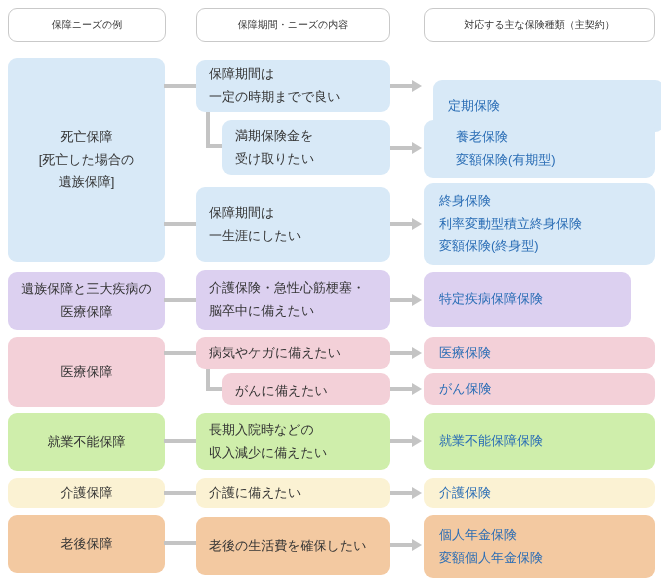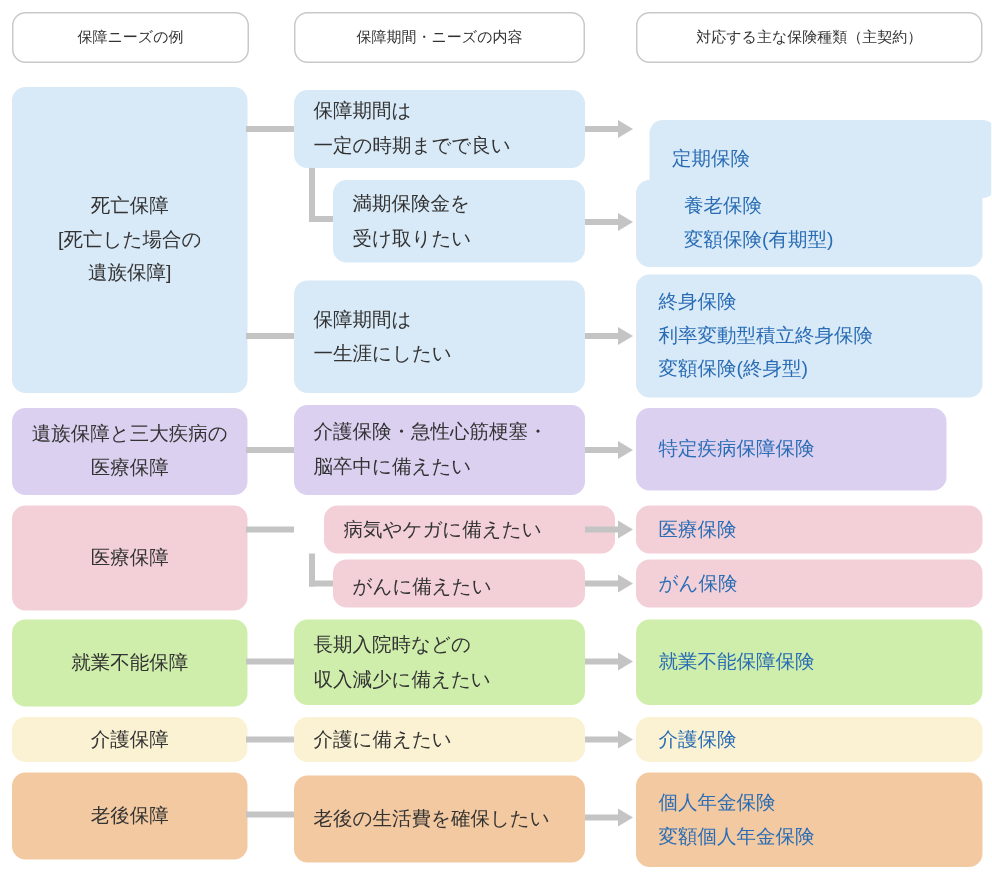--- a/index.html
+++ b/index.html
@@ -89,21 +89,21 @@
 受け取りたい</span>
   </div>
   <div class="box mid c-blue" style="left:196px;top:187px;width:194px;height:75px;">
     <span>保障期間は
 一生涯にしたい</span>
   </div>
   <div class="box mid c-purple" style="left:196px;top:270px;width:194px;height:60px;">
     <span>介護保険・急性心筋梗塞・
 脳卒中に備えたい</span>
   </div>
-  <div class="box mid c-pink" style="left:196px;top:337px;width:194px;height:32px;margin-left:20px;">
+  <div class="box mid c-pink" style="left:196px;top:337px;width:194px;height:32px;">
     <span>病気やケガに備えたい</span>
   </div>
   <div class="box mid c-pink" style="left:222px;top:373px;width:168px;height:32px;align-items:flex-end;">
     <span>がんに備えたい</span>
   </div>
   <div class="box mid c-green" style="left:196px;top:413px;width:194px;height:57px;">
     <span>長期入院時などの
 収入減少に備えたい</span>
   </div>
   <div class="box mid c-cream" style="left:196px;top:478px;width:194px;height:30px;">

